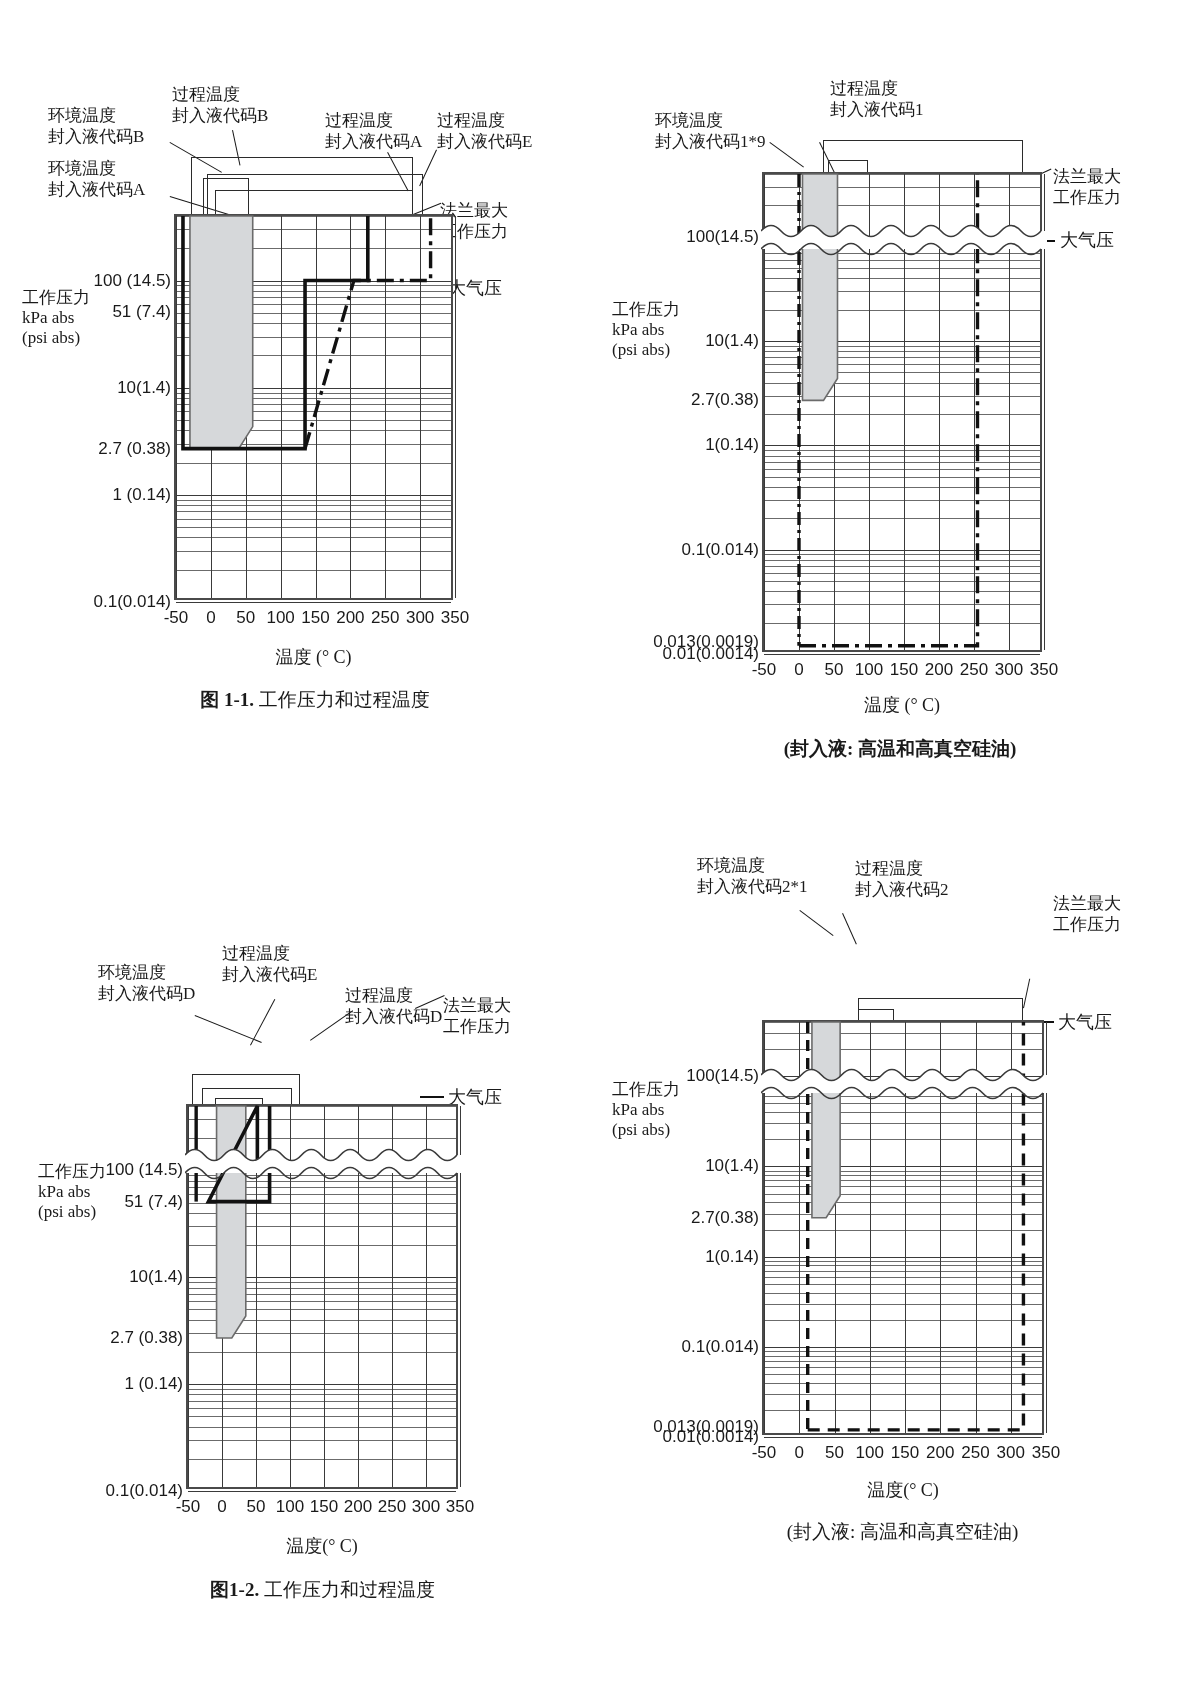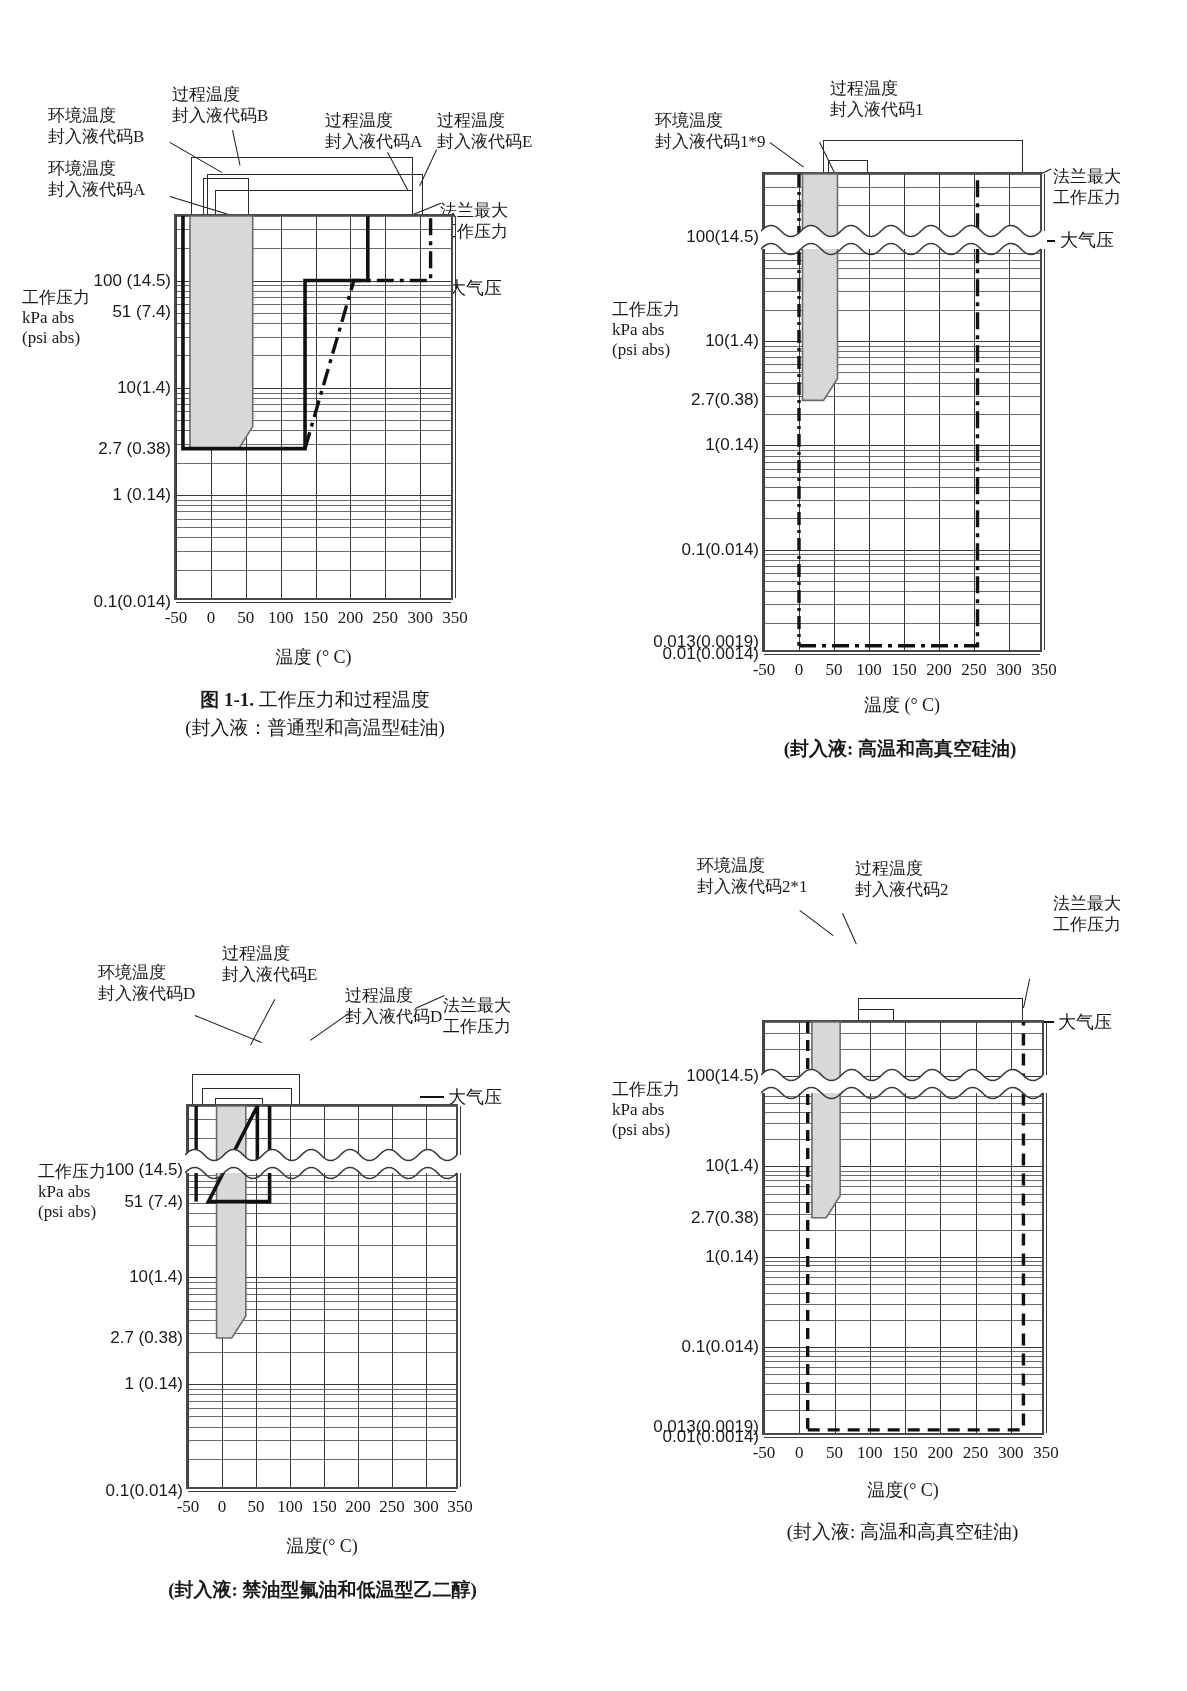--- a/index.html
+++ b/index.html
@@ -7,21 +7,21 @@
        font-family:"Liberation Serif","DejaVu Serif",serif;color:#1a1a1a;}
   .fig{position:absolute;}
   .plot{position:absolute;border:2px solid #4a4a4a;box-sizing:border-box;background:#fff;}
   .gl{position:absolute;background:#6b6b6b;}
   .gl.h{height:1px;left:0;right:0;}
   .gl.v{width:1px;top:0;bottom:0;}
   .gl.major{background:#3a3a3a;}
   .ytick{position:absolute;right:100%;padding-right:5px;white-space:nowrap;
          font-family:"Liberation Sans","DejaVu Sans",sans-serif;font-size:17px;
          transform:translateY(-52%);line-height:1;}
-  .xlabels{position:absolute;display:flex;font-family:Liberation Serif, serif;
+  .xlabels{position:absolute;display:flex;font-family:Liberation Sans, sans-serif;
            font-size:17px;}
   .xlab{position:absolute;transform:translateX(-50%);white-space:nowrap;}
   .axtitle{position:absolute;text-align:center;font-size:18px;white-space:nowrap;}
   .ytitle{position:absolute;font-size:17px;line-height:1.18;white-space:nowrap;}
   .caption{position:absolute;text-align:center;font-size:19px;line-height:1.45;white-space:nowrap;}
   .caption b{font-weight:bold;}
   .callout{position:absolute;font-size:17px;line-height:1.25;white-space:nowrap;}
   .lead{position:absolute;background:#1a1a1a;transform-origin:0 0;height:1.4px;}
   .bracket{position:absolute;border:1.3px solid #2b2b2b;border-bottom:none;box-sizing:border-box;}
   .atm{position:absolute;font-size:18px;white-space:nowrap;}
@@ -143,21 +143,20 @@
         <span class="xlab" style="left: 244.125px;">300</span>
         <span class="xlab" style="left: 279px;">350</span>
       </div>
     </div>
 
   <div class="axtitle" style="left:174px;top:645px;width:279px;">温度 (°  C)</div>
 
   <div class="caption" style="left:100px;top:686px;width:430px;">
     <div><b>图 1-1.</b>
       <span>工作压力和过程温度</span></div>
-    <div>(封入液：普通型和高温型硅油)</div>
   </div>
 </div>
 
 <div class="fig">
 
   <div class="callout" style="left:655px;top:110px;">
     <div>环境温度</div>
     <div>封入液代码1*9</div>
   </div>
   <div class="callout" style="left:830px;top:78px;">
@@ -375,21 +374,22 @@
         <span class="xlab" style="left: 170px;">200</span>
         <span class="xlab" style="left: 204px;">250</span>
         <span class="xlab" style="left: 238px;">300</span>
         <span class="xlab" style="left: 272px;">350</span>
       </div>
     </div>
 
   <div class="axtitle" style="left:186px;top:1534px;width:272px;">温度(°  C)</div>
 
   <div class="caption" style="left:110px;top:1576px;width:425px;">
-    <div><b>(封入液: 禁油型氟油和低温型乙二醇)</b></div>
+    <div><b>图1-2.</b>
+      <span>工作压力和过程温度</span></div>
   </div>
 </div>
 
 <div class="fig">
 
   <div class="callout" style="left:697px;top:855px;">
     <div>环境温度</div>
     <div>封入液代码2*1</div>
   </div>
   <div class="callout" style="left:855px;top:858px;">

